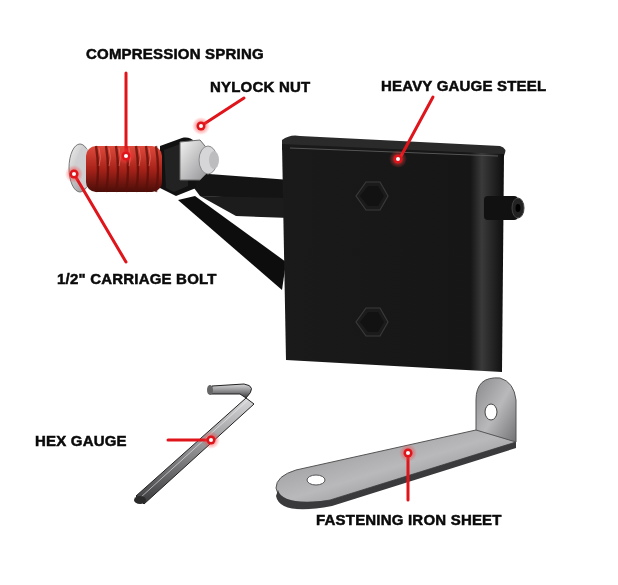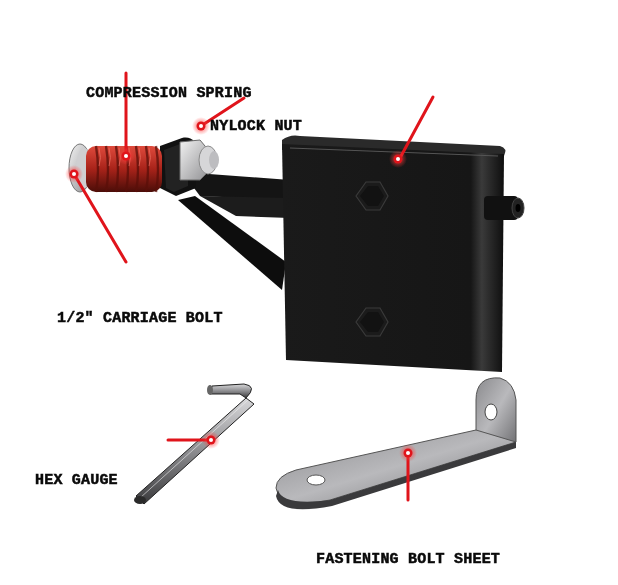--- a/index.html
+++ b/index.html
@@ -1,27 +1,26 @@
 <!DOCTYPE html>
 <html><head>
 <meta charset="utf-8">
 <style>
   html, body { margin: 0; padding: 0; background: #ffffff; }
   body { width: 618px; height: 585px; position: relative; overflow: hidden; font-family: "Liberation Sans", "DejaVu Sans", sans-serif; }
   .stage { position: absolute; left: 0; top: 0; width: 618px; height: 585px; }
   .label {
     position: absolute;
-    font-family: Liberation Mono, monospace;
+    font-family: Liberation Sans, sans-serif;
     font-weight: 900;
     font-size: 15px;
     letter-spacing: 0.2px;
     color: #0a0a0a;
     white-space: nowrap;
     line-height: 1;
-    margin-top: 40px;
     -webkit-text-stroke: 0.5px #0a0a0a;
   }
   svg { position: absolute; left: 0; top: 0; }
 </style>
 </head>
 <body>
 
 <div class="stage">
 
   <svg width="618" height="585" viewBox="0 0 618 585">
@@ -167,17 +166,18 @@
       <g>
         <circle cx="408" cy="453" r="9" fill="url(#dotGlow)"></circle>
         <circle cx="408" cy="453" r="4.5" fill="#e0141b"></circle>
           <circle cx="408" cy="453" r="2" fill="#fff"></circle>
       </g>
     </g>
   </svg>
 
   <div class="label" style="left:86px; top:46px;">COMPRESSION SPRING</div>
   <div class="label" style="left:210px; top:79px;">NYLOCK NUT</div>
+  <div class="label" style="left:381px; top:78px;">HEAVY GAUGE STEEL</div>
   <div class="label" style="left:57px; top:271px;">1/2" CARRIAGE BOLT</div>
   <div class="label" style="left:35px; top:433px;">HEX GAUGE</div>
-  <div class="label" style="left:316px; top:512px;">FASTENING BOLT SHEET</div>
+  <div class="label" style="left:316px; top:512px;">FASTENING IRON SHEET</div>
 
 </div>
 
 </body></html>

